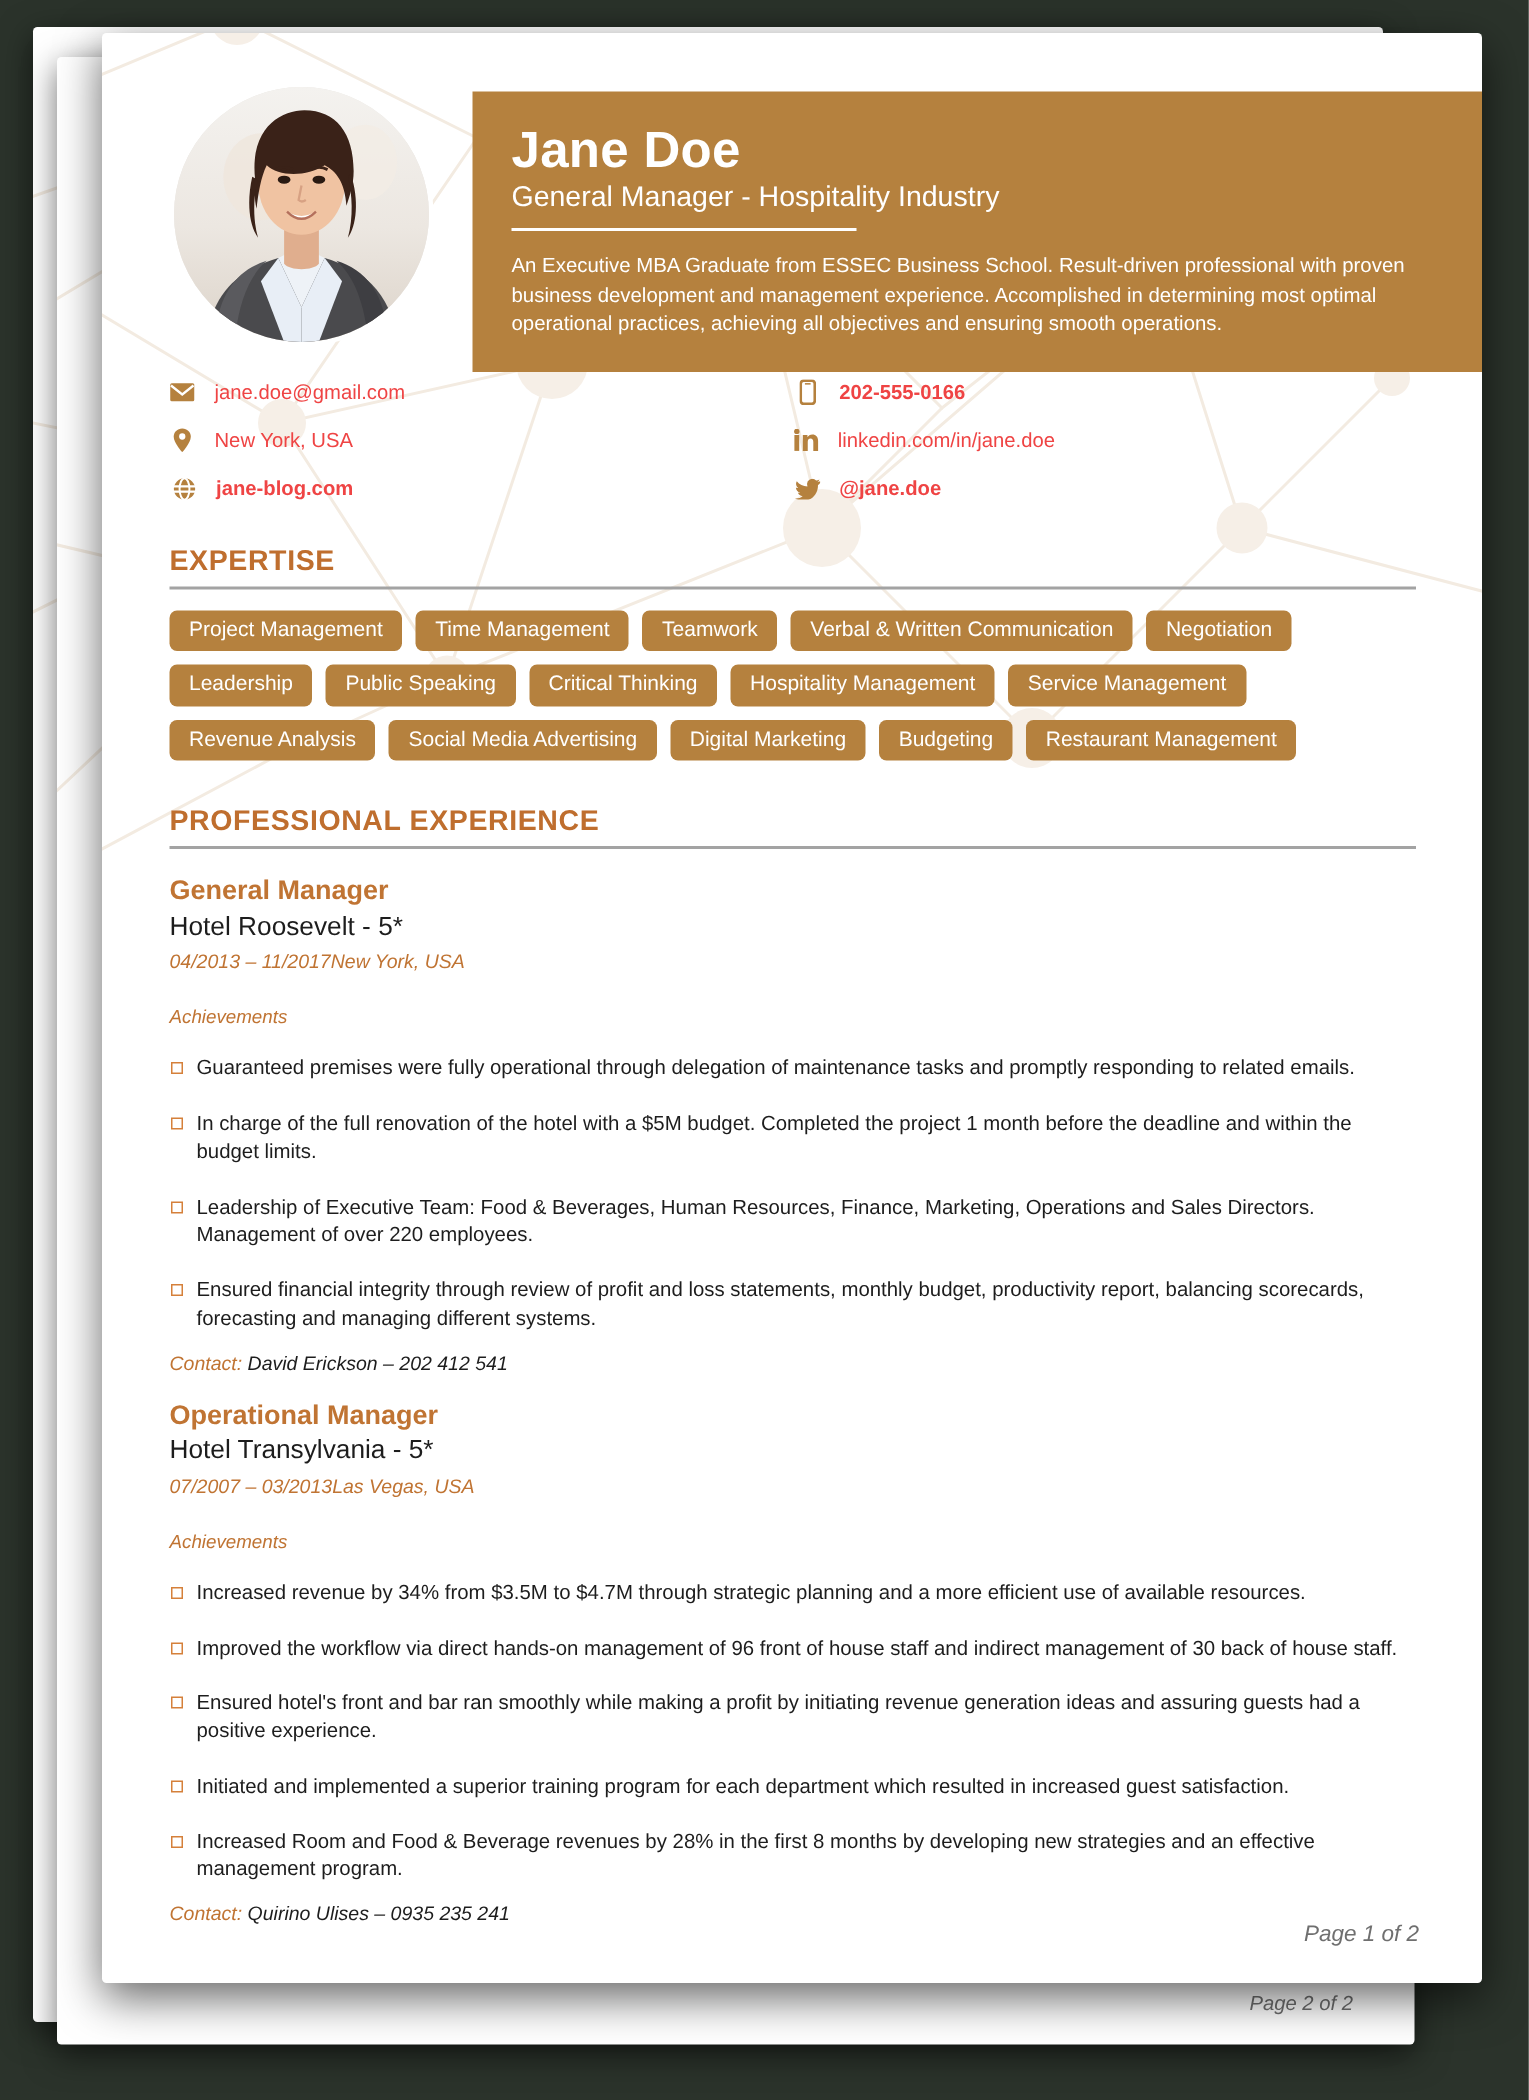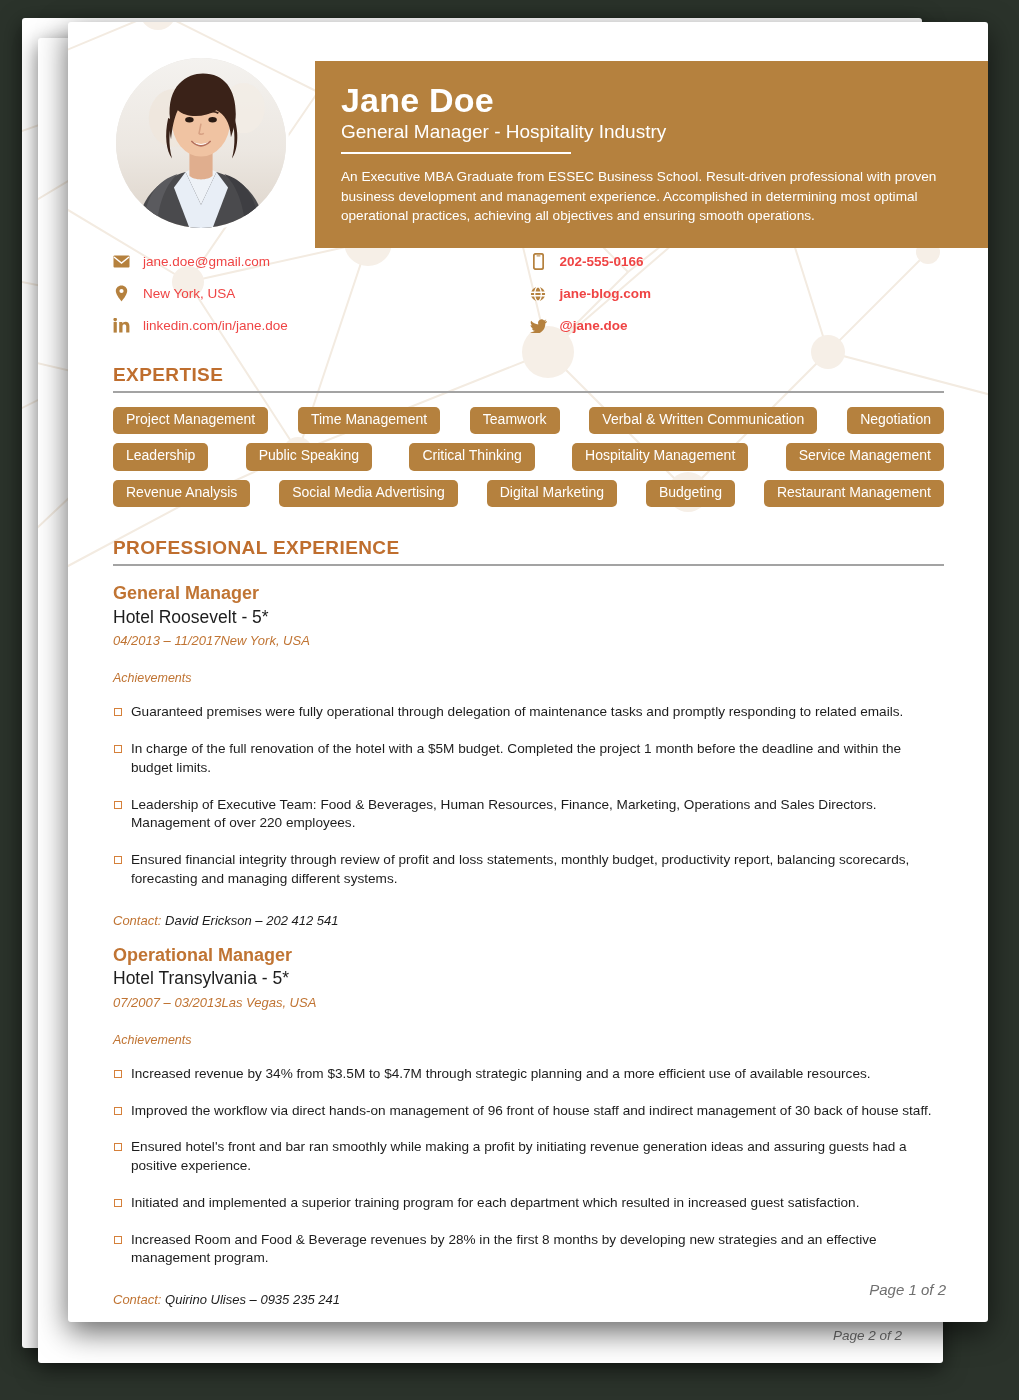--- a/index.html
+++ b/index.html
@@ -72,21 +72,21 @@
 
   
   .section { margin: 0 44px 0 45px; }
   .sec-head {
     font-size: 19px; font-weight: bold; color: #bf6e2e;
     letter-spacing: .4px; padding-bottom: 5px; margin-top: 30px;
     border-bottom: 2px solid #a3a3a3;
   }
 
   
-  .tags { display: flex; flex-wrap: wrap; gap: 9px; margin-top: 14px; justify-content: space-between; }
+  .tags { display: flex; flex-wrap: wrap; gap: 9px; margin-top: 14px; }
   .tag {
     background: #b5813e; color: #fff;
     border-radius: 5px; padding: 5px 13px 7px;
     font-size: 14px; line-height: 1.1; white-space: nowrap;
   }
 
   
   .job { margin-top: 16px; }
   .job-title { font-size: 18px; font-weight: bold; color: #c07433; line-height: 1.25; }
   .job-company { font-size: 17.5px; color: #1d1d1d; line-height: 1.3; margin-top: 1px; }
@@ -95,21 +95,21 @@
   .ach-label { font-size: 12.5px; color: #c07433; font-style: italic; margin-top: 23px; }
   ul.bullets { list-style: none; margin-top: 3px; }
   ul.bullets li {
     position: relative; padding-left: 18px; margin-top: 18px;
     font-size: 13.6px; line-height: 1.38; color: #1d1d1d;
   }
   ul.bullets li::before {
     content: ""; position: absolute; left: 1px; top: 5px;
     width: 6px; height: 6px; border: 1.6px solid #d5803a; background: #fff;
   }
-  .contact-line { font-size: 13px; margin-top: 24px; font-style: italic; color: #1d1d1d; }
+  .contact-line { font-size: 13px; margin-top: 12px; font-style: italic; color: #1d1d1d; }
   .contact-line .lbl { color: #c07433; }
 
   
   .page-foot {
     position: absolute; right: 42px; bottom: 24px;
     font-size: 15px; font-style: italic; color: #6f6f6f;
   }
   .behind-foot {
     position: absolute; right: 36px; bottom: 20px;
     font-size: 13.5px; font-style: italic; color: #6f6f6f;
@@ -264,40 +264,40 @@
         <div class="crow">
           <span class="cicon">
             <svg width="13" height="17" viewBox="0 0 13 17">
                 <path d="M6.5 0.6C3.2 0.6.8 3 .8 6.1c0 4 5.7 10.3 5.7 10.3s5.7-6.3 5.7-10.3C12.2 3 9.8.6 6.5.6z" fill="#b5813e"></path>
                 <circle cx="6.5" cy="6" r="2.1" fill="#fff"></circle>
               </svg>
           </span>
           <span class="ctext">New York, USA</span>
         </div>
 
+        <div class="crow">
+          <span class="cicon">
+            <svg width="17" height="15" viewBox="0 0 17 15">
+                <rect x="0.6" y="4" width="3.2" height="10.6" fill="#b5813e"></rect>
+                <circle cx="2.2" cy="1.6" r="1.8" fill="#b5813e"></circle>
+                <path d="M6.2 14.6V4h3.1v1.5c.6-1 1.7-1.8 3.3-1.8 2.3 0 3.8 1.5 3.8 4.3v6.6h-3.2V8.6c0-1.4-.6-2.3-1.9-2.3-1.1 0-1.8.8-1.8 2.2v6.1z" fill="#b5813e"></path>
+              </svg>
+          </span>
+          <span class="ctext">linkedin.com/in/jane.doe</span>
+        </div>
+
         <div class="crow col2">
           <span class="cicon">
             <svg width="16" height="16" viewBox="0 0 16 16">
                 <circle cx="8" cy="8" r="7.1" fill="#b5813e"></circle>
                 <path d="M1 6.2h14M1 9.8h14" stroke="#fff" stroke-width="1.5"></path>
                 <ellipse cx="8" cy="8" rx="3.3" ry="7.1" fill="none" stroke="#fff" stroke-width="1.3"></ellipse>
               </svg>
           </span>
           <span class="ctext">jane-blog.com</span>
-        </div>
-
-        <div class="crow">
-          <span class="cicon">
-            <svg width="17" height="15" viewBox="0 0 17 15">
-                <rect x="0.6" y="4" width="3.2" height="10.6" fill="#b5813e"></rect>
-                <circle cx="2.2" cy="1.6" r="1.8" fill="#b5813e"></circle>
-                <path d="M6.2 14.6V4h3.1v1.5c.6-1 1.7-1.8 3.3-1.8 2.3 0 3.8 1.5 3.8 4.3v6.6h-3.2V8.6c0-1.4-.6-2.3-1.9-2.3-1.1 0-1.8.8-1.8 2.2v6.1z" fill="#b5813e"></path>
-              </svg>
-          </span>
-          <span class="ctext">linkedin.com/in/jane.doe</span>
         </div>
 
         <div class="crow col2">
           <span class="cicon">
             <svg width="17" height="14" viewBox="0 0 17 14">
                 <path d="M16.8 1.9c-.6.3-1.3.5-2 .6.7-.4 1.2-1.1 1.5-1.9-.7.4-1.4.7-2.2.8A3.45 3.45 0 0 0 8.2 4.6c0 .3 0 .5.1.8C5.4 5.2 2.9 3.9 1.2 1.8c-.3.5-.5 1.1-.5 1.7 0 1.2.6 2.3 1.5 2.9-.6 0-1.1-.2-1.6-.4 0 1.7 1.2 3.1 2.8 3.4-.3.1-.6.1-.9.1-.2 0-.4 0-.6-.1.4 1.4 1.7 2.4 3.2 2.4-1.2.9-2.7 1.5-4.3 1.5H0c1.6 1 3.4 1.6 5.4 1.6 6.4 0 9.9-5.3 9.9-9.9v-.5c.7-.5 1.3-1.1 1.5-1.6z" fill="#b5813e"></path>
               </svg>
           </span>
           <span class="ctext">@jane.doe</span>
         </div>

